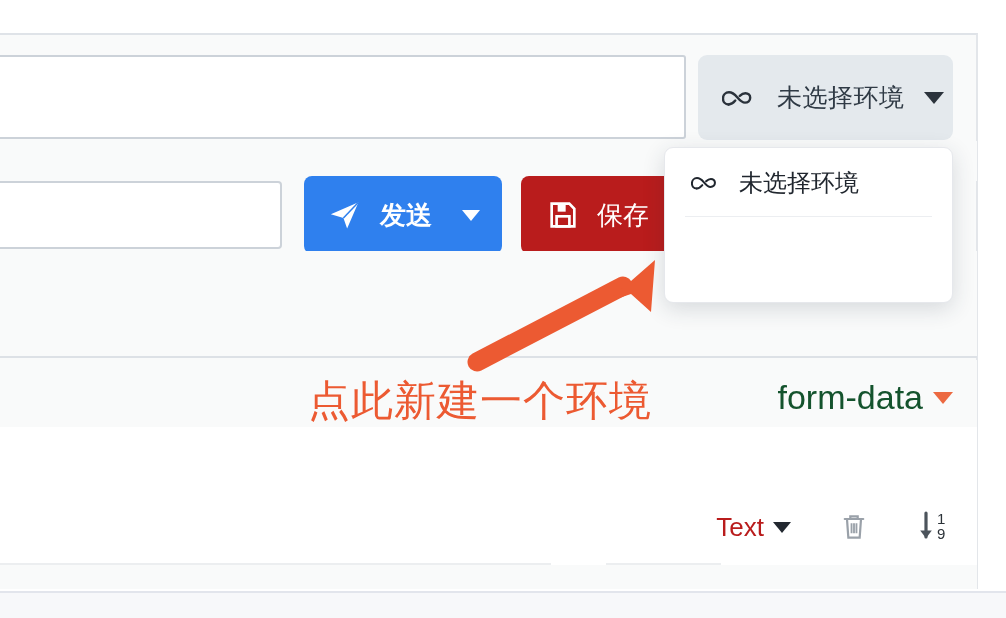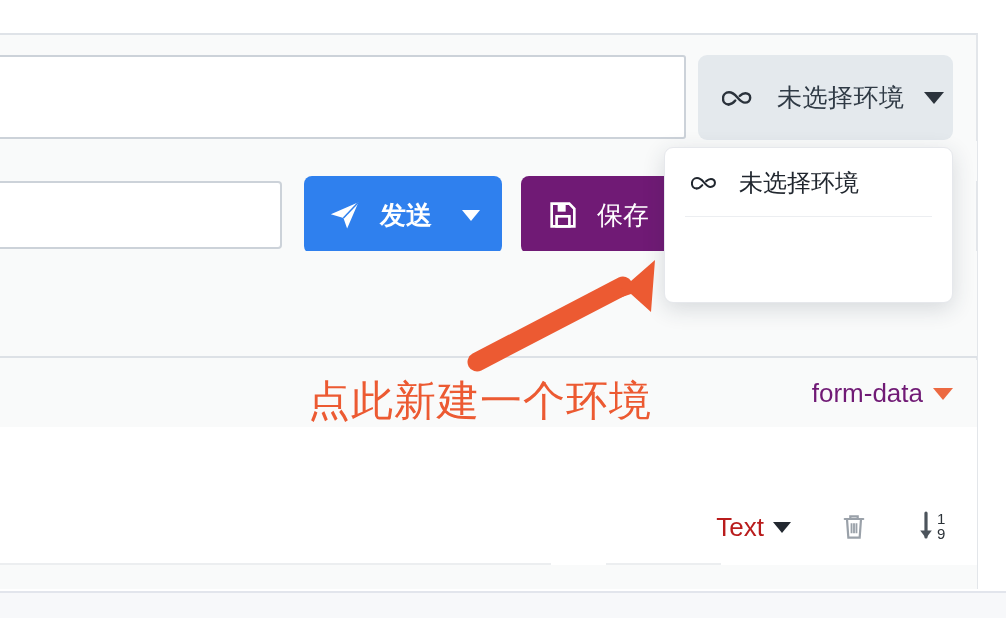--- a/index.html
+++ b/index.html
@@ -94,21 +94,21 @@
     width: 198px; height: 78px;
     background: #2f80ee;
     padding-left: 24px;
     gap: 18px;
     font-weight: bold;
   }
   .btn-send .btn-label { font-size: 26px; }
   .btn-save {
     left: 521px; top: 176px;
     width: 212px; height: 78px;
-    background: #701a75;
+    background: #b91c1c;
     padding-left: 26px;
     gap: 18px;
     overflow: hidden;
     white-space: nowrap;
   }
   .btn-save .btn-label { font-size: 26px; }
   .caret-white {
     width: 0; height: 0;
     border-left: 9px solid transparent;
     border-right: 9px solid transparent;
@@ -167,22 +167,22 @@
   }
   .fd-select {
     position: absolute;
     right: 24px; top: 18px;
     display: flex;
     align-items: center;
     gap: 10px;
     cursor: pointer;
   }
   .fd-select-label {
-    font-size: 26px;
-    color: #701a75;
+    font-size: 34px;
+    color: #14532d;
   }
   .caret-orange {
     width: 0; height: 0;
     border-left: 10px solid transparent;
     border-right: 10px solid transparent;
     border-top: 12px solid #ec6941;
   }
 
   
   .table-body {

